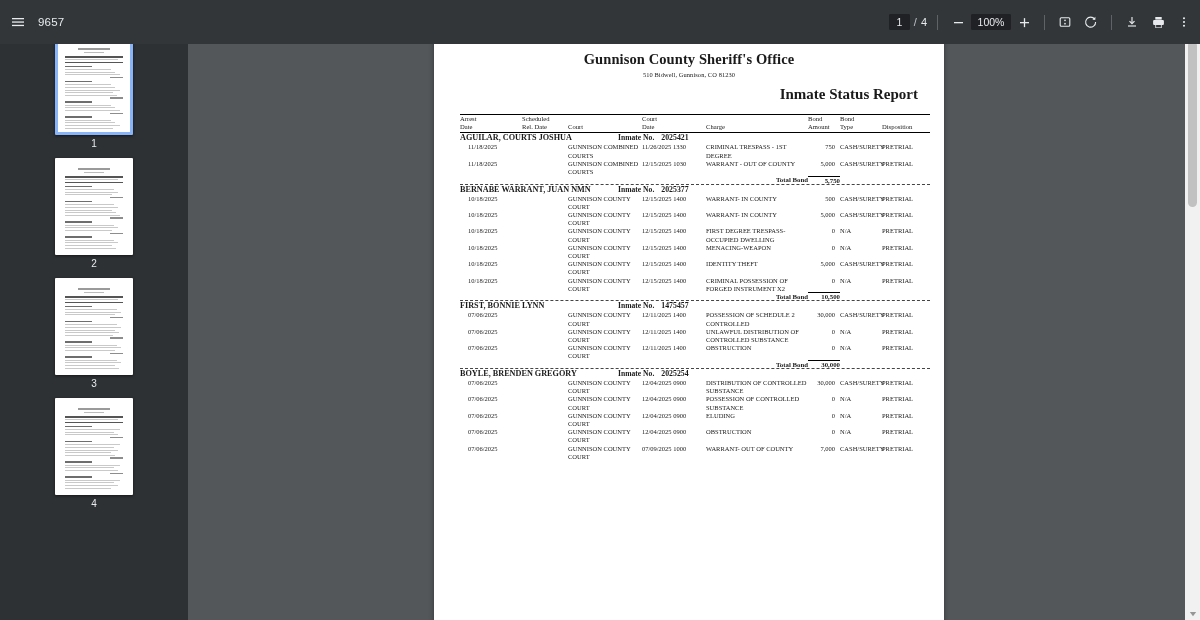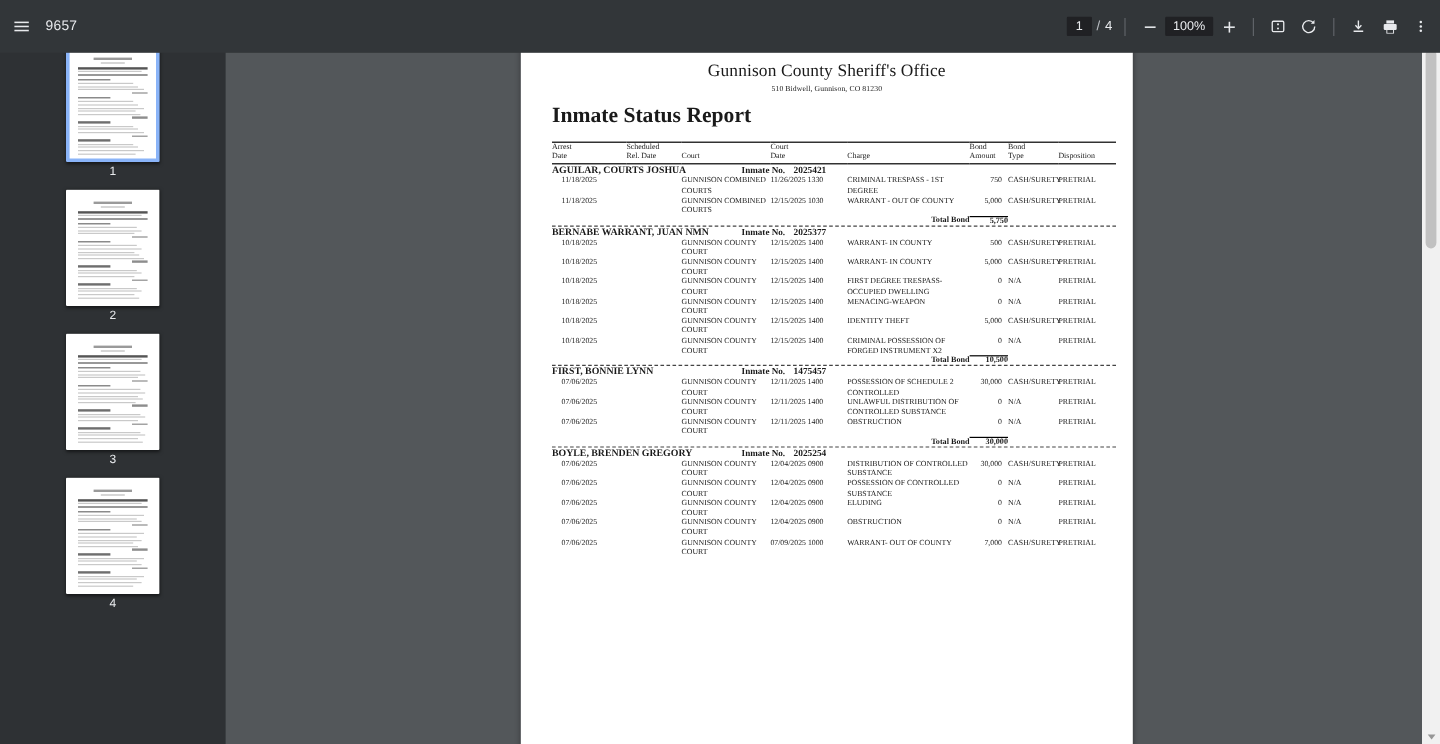--- a/index.html
+++ b/index.html
@@ -112,23 +112,23 @@
     background: #ffffff;
     box-shadow: 0 1px 5px rgba(0,0,0,.4);
   }
   .page-inner {
     padding: 18px 26px 0 26px;
     font-family: "Liberation Serif", serif;
     color: #1a1a1a;
   }
 
   
-  .d-h1 { text-align: center; font-size: 14.5px; font-weight: normal; letter-spacing: .1px; }
+  .d-h1 { text-align: center; font-size: 14.5px; font-weight: bold; letter-spacing: .1px; }
   .d-addr { text-align: center; font-size: 6.4px; margin-top: 3px; letter-spacing: .1px; }
-  .d-h2 { text-align: left; font-size: 18px; font-weight: bold; margin-top: 8px; }
+  .d-h2 { text-align: right; font-size: 15px; font-weight: bold; margin-top: 8px; }
   .d-h3 { text-align: center; font-size: 9.6px; margin-top: 2px; }
 
   
   table.rpt { width: 100%; border-collapse: collapse; margin-top: 11px; table-layout: fixed; }
   table.rpt td, table.rpt th { vertical-align: top; padding: 0; }
 
   .hdr-top td { border-top: 1.4px solid #000; }
   .colhdr td {
     font-size: 6.6px; font-weight: normal;
     padding: 2px 2px 2px 0; line-height: 1.28;

